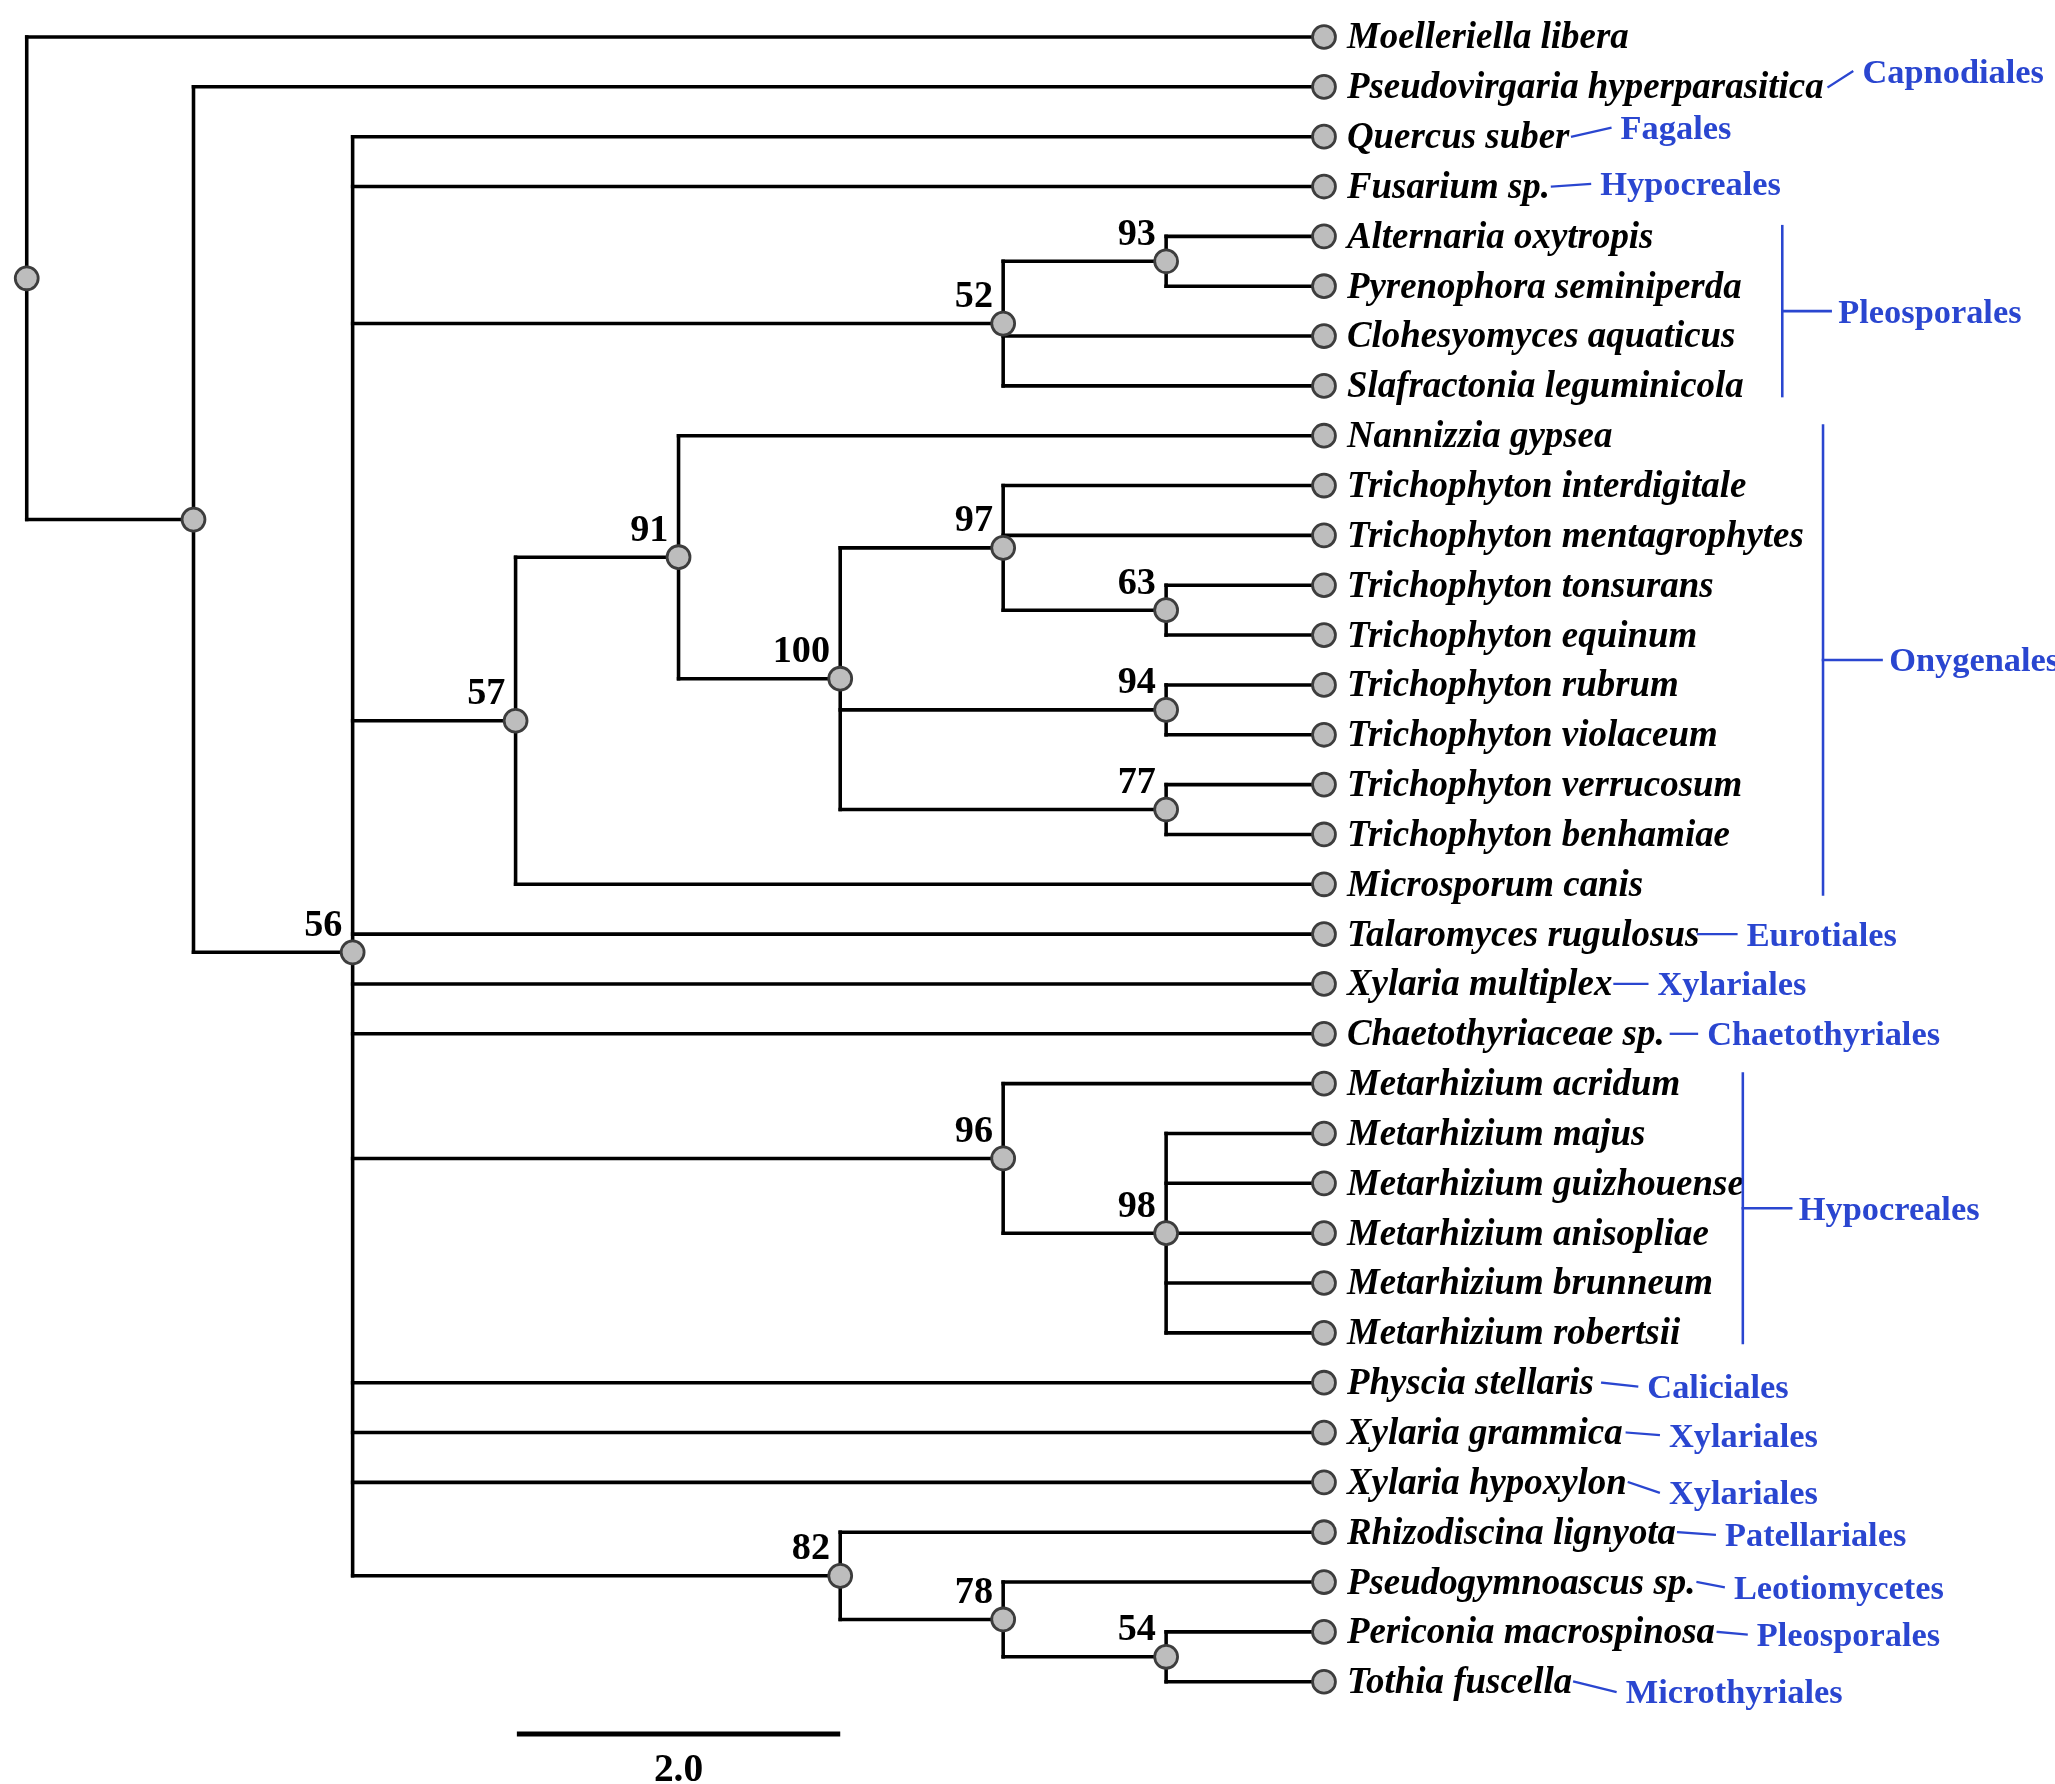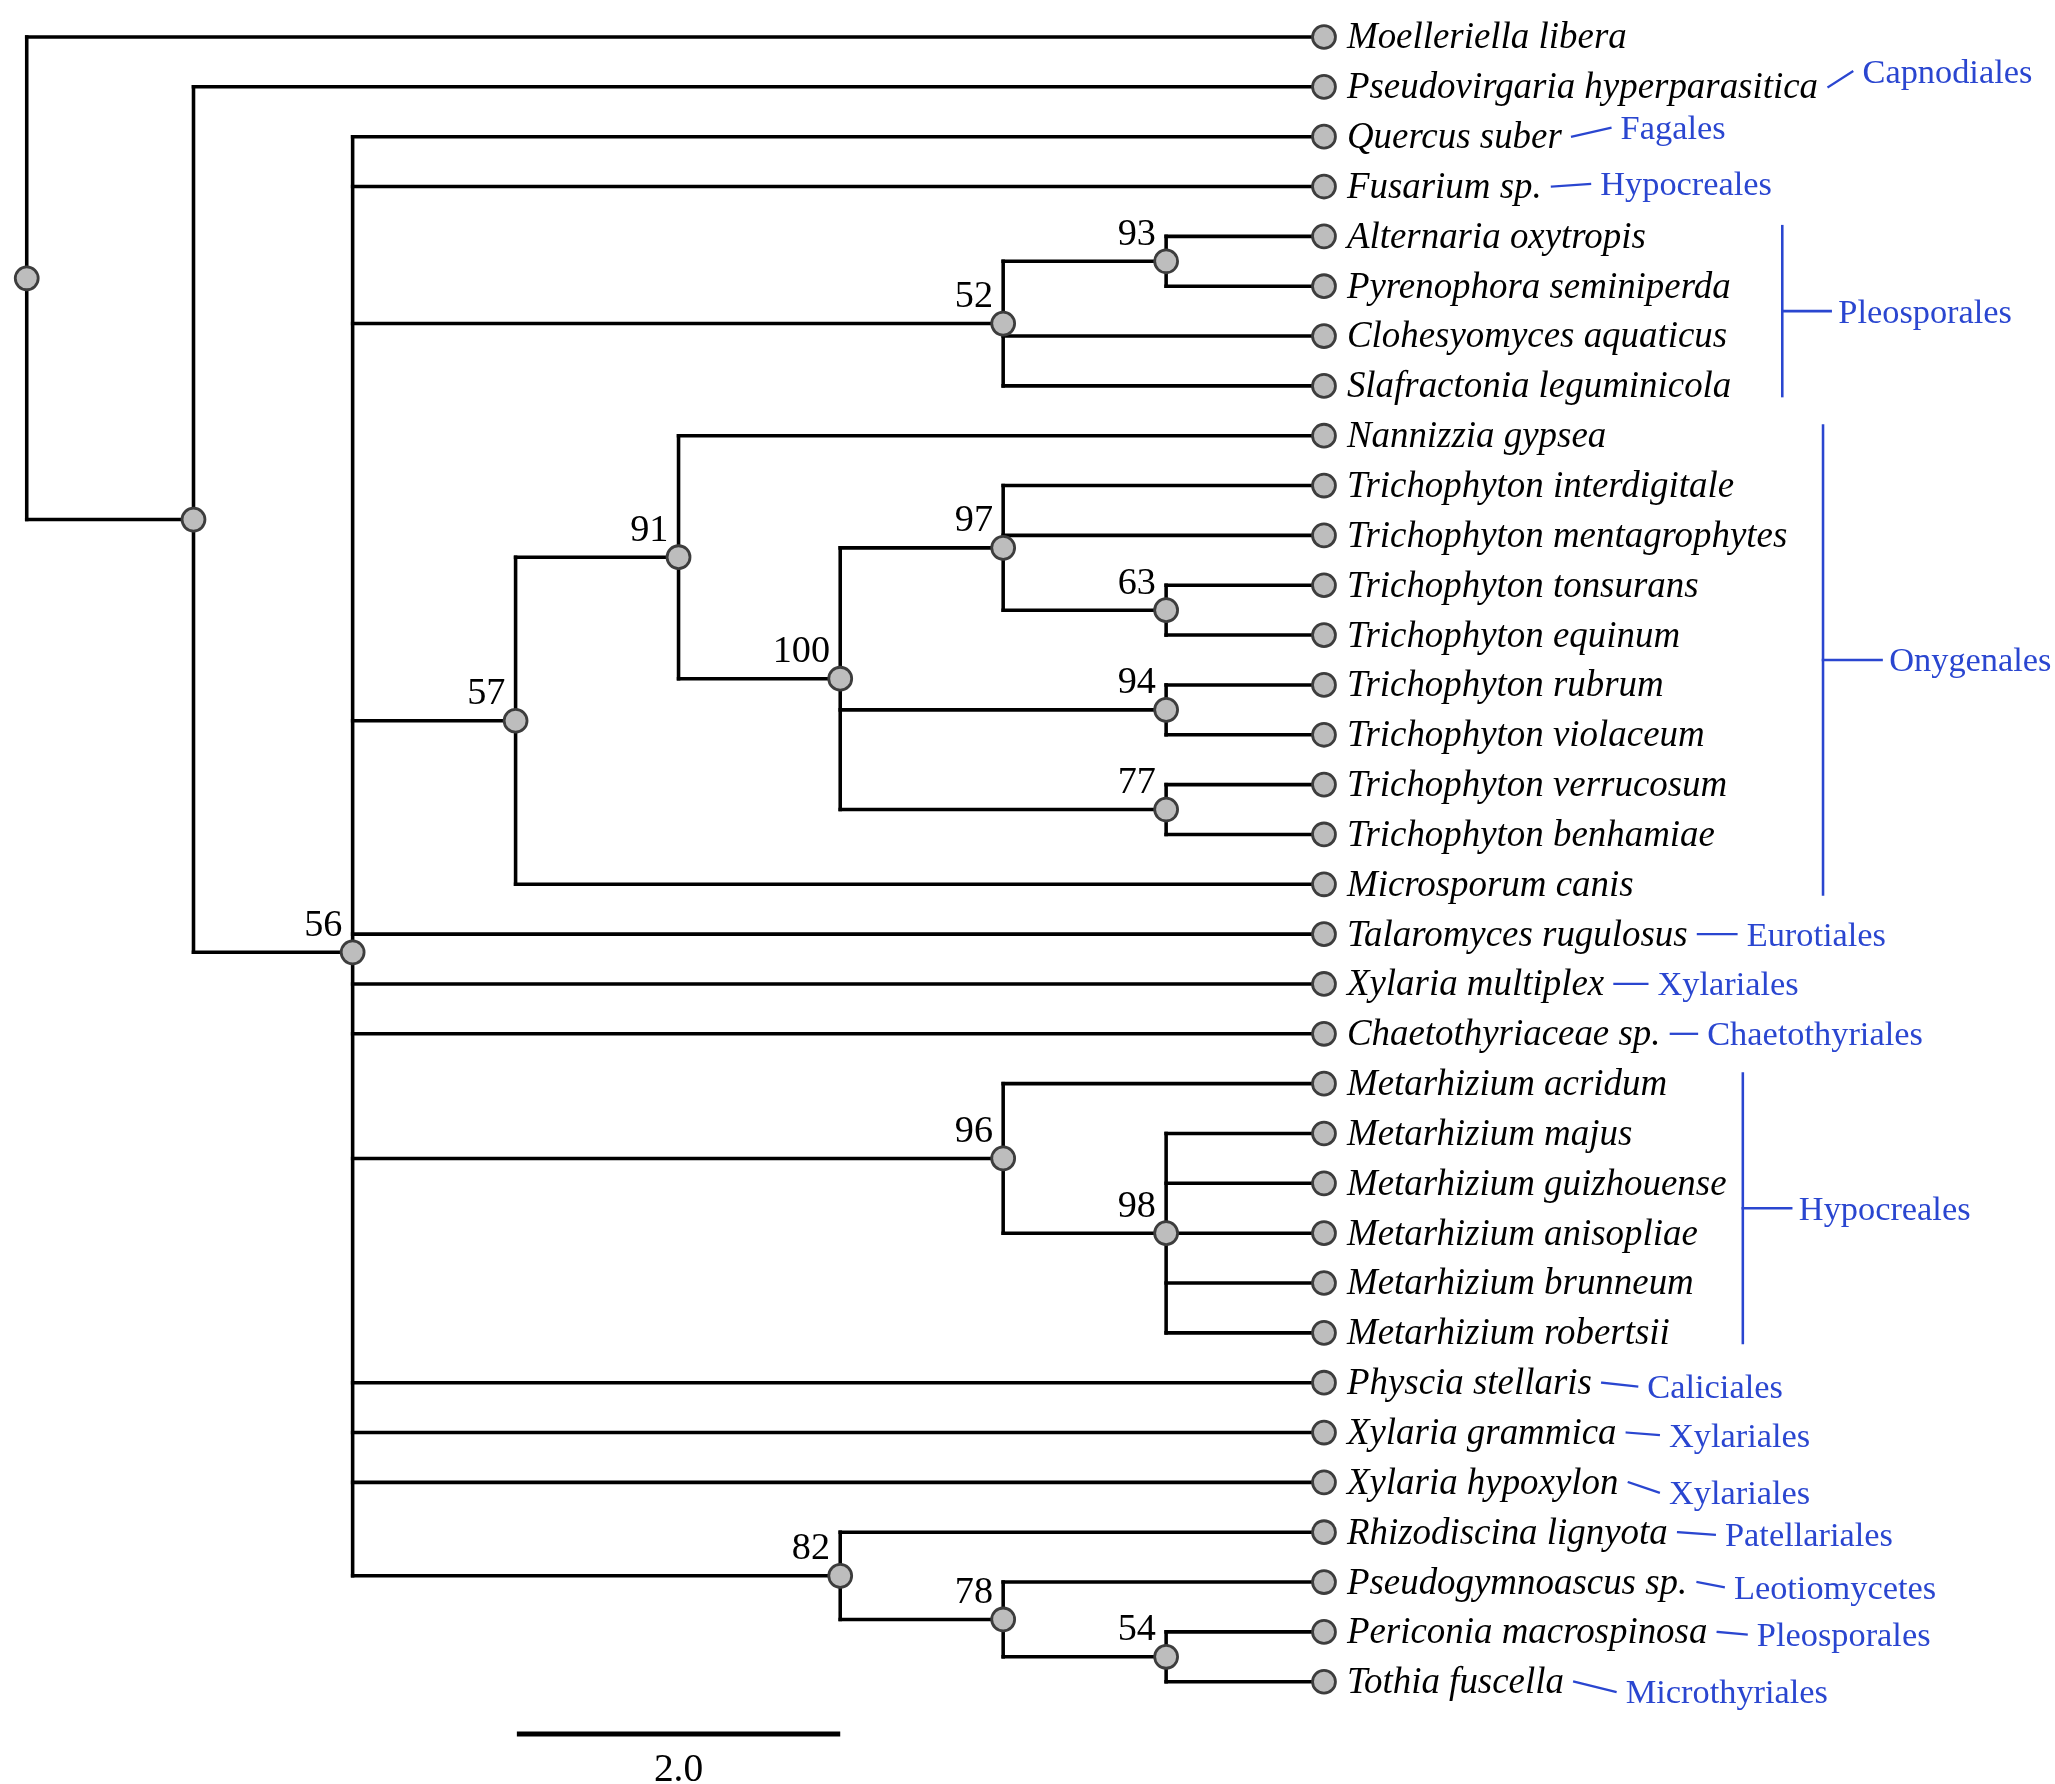--- a/index.html
+++ b/index.html
@@ -6,21 +6,21 @@
   #tree-svg { display: block; background: #ffffff; }
   text { font-family: "Liberation Serif", "DejaVu Serif", serif; fill: #000000; }
   .taxon   { font-size: 29px; font-style: italic; }
   .support { font-size: 30px; }
   .order   { font-size: 27px; fill: var(--order-color, #2a46d0); }
   .scale   { font-size: 31px; }
 </style>
 </head>
 <body>
 
-<figure style="margin:0;">
+<figure style="margin:0;font-weight:bold;">
   <svg id="tree-svg" width="2056" height="1785" viewBox="0 0 1615 1402" xmlns="http://www.w3.org/2000/svg">
       <line x1="21" y1="29" x2="21" y2="408.075" stroke="#000000" stroke-width="2.8" stroke-linecap="square"></line>
       <line x1="21" y1="29" x2="1040" y2="29" stroke="#000000" stroke-width="2.8" stroke-linecap="square"></line>
       <line x1="21" y1="408.075" x2="152" y2="408.075" stroke="#000000" stroke-width="2.8" stroke-linecap="square"></line>
       <line x1="152" y1="68.15" x2="152" y2="748" stroke="#000000" stroke-width="2.8" stroke-linecap="square"></line>
       <line x1="152" y1="68.15" x2="1040" y2="68.15" stroke="#000000" stroke-width="2.8" stroke-linecap="square"></line>
       <line x1="152" y1="748" x2="277" y2="748" stroke="#000000" stroke-width="2.8" stroke-linecap="square"></line>
       <line x1="277" y1="107.3" x2="277" y2="1237.75625" stroke="#000000" stroke-width="2.8" stroke-linecap="square"></line>
       <line x1="277" y1="107.3" x2="1040" y2="107.3" stroke="#000000" stroke-width="2.8" stroke-linecap="square"></line>
       <line x1="277" y1="146.45" x2="1040" y2="146.45" stroke="#000000" stroke-width="2.8" stroke-linecap="square"></line>

